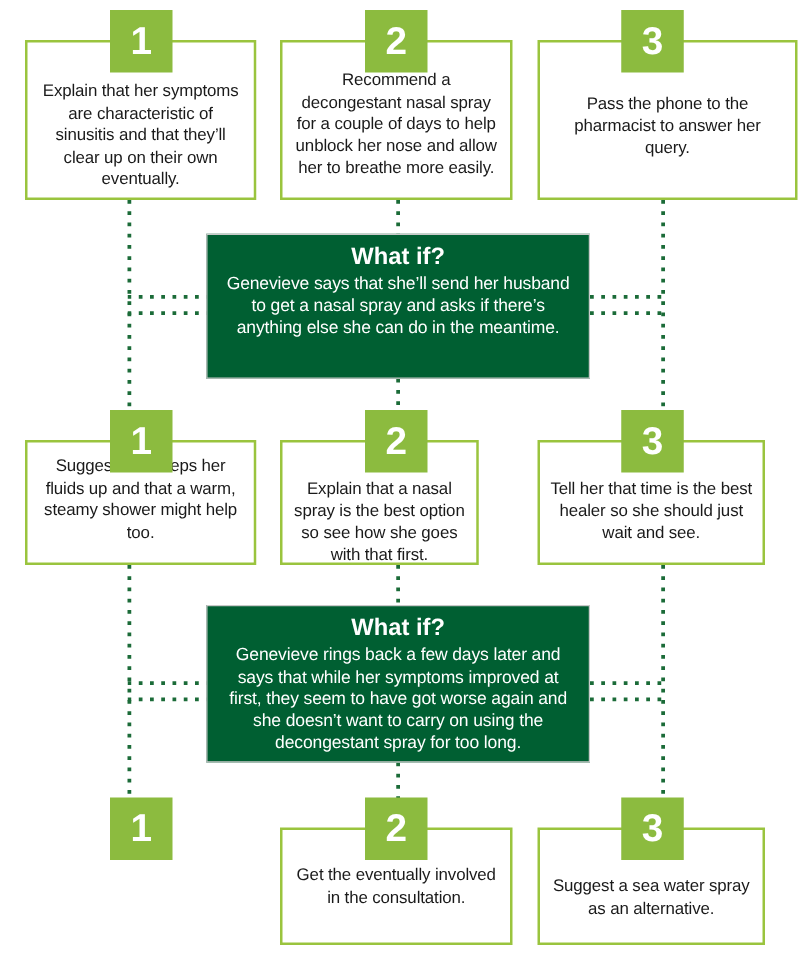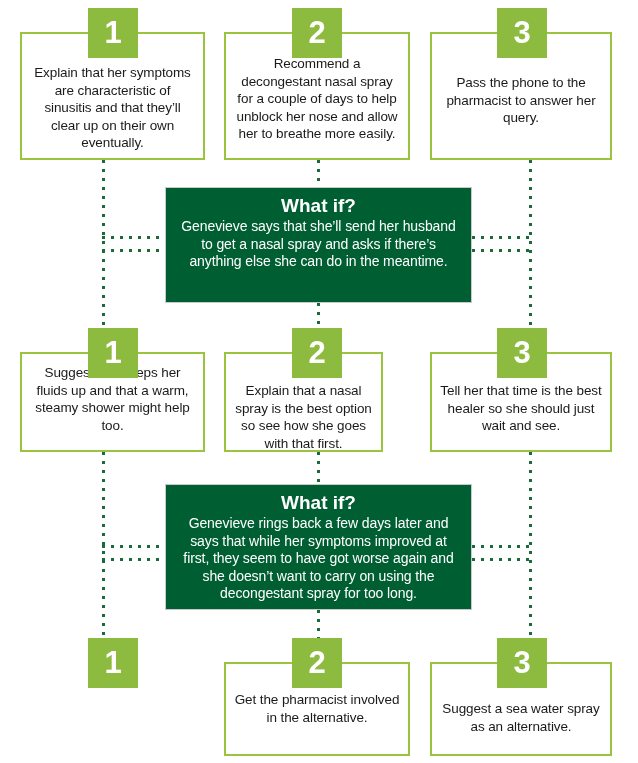--- a/index.html
+++ b/index.html
@@ -109,21 +109,21 @@
   <div class="card" style="left:20px;top:32px;width:185px;height:128px;">
     <div class="card-text" style="top:30px;">Explain that her symptoms are characteristic of sinusitis and that they’ll clear up on their own eventually.</div>
   </div>
   <div class="badge" style="left:88px;top:8px;">1</div>
 
   <div class="card" style="left:224px;top:32px;width:186px;height:128px;">
     <div class="card-text" style="top:21px;">Recommend a decongestant nasal spray for a couple of days to help unblock her nose and allow her to breathe more easily.</div>
   </div>
   <div class="badge" style="left:292px;top:8px;">2</div>
 
-  <div class="card" style="left:430px;top:32px;width:182px;height:128px;">
+  <div class="card" style="left:430px;top:32px;width:208px;height:128px;">
     <div class="card-text" style="top:40px;">Pass the phone to the pharmacist to answer her query.</div>
   </div>
   <div class="badge" style="left:497px;top:8px;">3</div>
 
   <div class="whatif" style="left:165px;top:187px;width:307px;height:116px;">
     <div class="whatif-title">What if?</div>
     <div class="whatif-body">Genevieve says that she’ll send her husband to get a nasal spray and asks if there’s anything else she can do in the meantime.</div>
   </div>
 
   <div class="card" style="left:20px;top:352px;width:185px;height:100px;">
@@ -142,21 +142,21 @@
   <div class="badge" style="left:497px;top:328px;">3</div>
 
   <div class="whatif" style="left:165px;top:484px;width:307px;height:126px;">
     <div class="whatif-title">What if?</div>
     <div class="whatif-body">Genevieve rings back a few days later and says that while her symptoms improved at first, they seem to have got worse again and she doesn’t want to carry on using the decongestant spray for too long.</div>
   </div>
 
   <div class="badge" style="left:88px;top:638px;">1</div>
 
   <div class="card" style="left:224px;top:662px;width:186px;height:94px;">
-    <div class="card-text" style="top:27px;">Get the pharmacist involved in the alternative.</div>
+    <div class="card-text" style="top:27px;">Get the eventually involved in the consultation.</div>
   </div>
   <div class="badge" style="left:292px;top:638px;">2</div>
 
   <div class="card" style="left:430px;top:662px;width:182px;height:94px;">
     <div class="card-text" style="top:36px;">Suggest a sea water spray as an alternative.</div>
   </div>
   <div class="badge" style="left:497px;top:638px;">3</div>
 
 </div>
 

